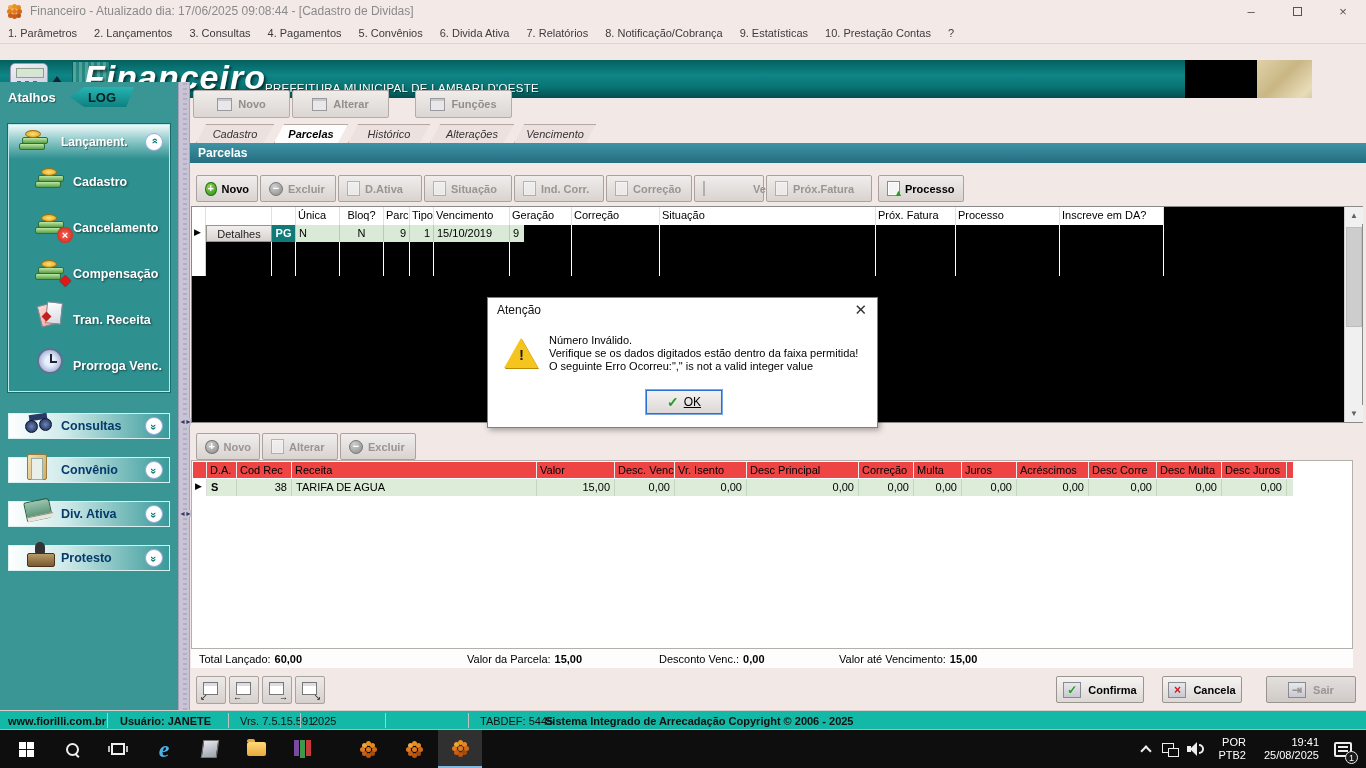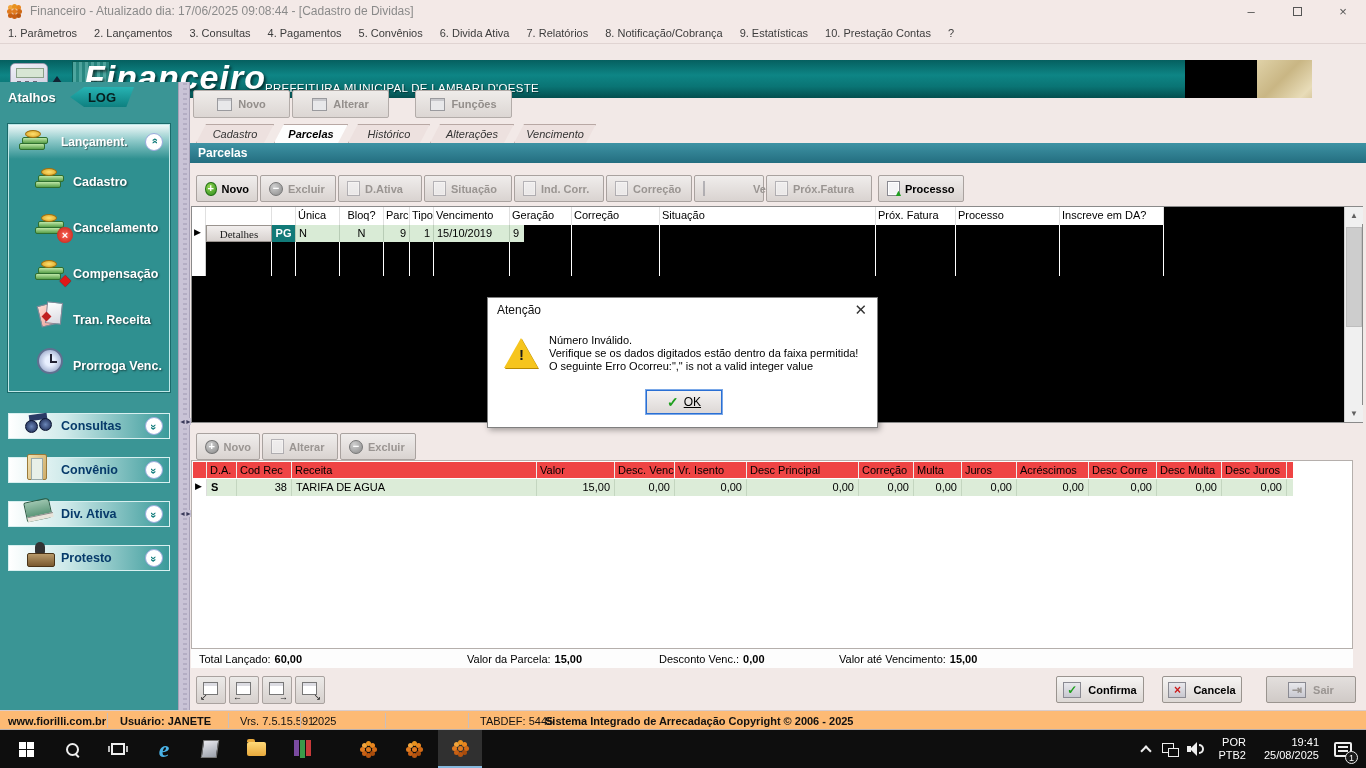--- a/index.html
+++ b/index.html
@@ -105,21 +105,21 @@
 .grid1{position:absolute;left:191px;top:206px;width:1172px;height:217px;background:#000;border:1px solid #8a8a8a;}
 .g1row{display:flex;height:17px;}
 .g1head{display:flex;height:18px;background:#fff;}
 .g1head .cell{background:#fff;color:#000;border-right:1px solid #e0e0e0;padding:2px 2px 0 2px;white-space:nowrap;overflow:hidden;}
 .cell{flex:none;}
 .c-mk{width:14px;} .c-det{width:66px;} .c-pg{width:24px;} .c-un{width:44px;} .c-bl{width:44px;text-align:center;}
 .c-pa{width:26px;} .c-ti{width:24px;} .c-ve{width:76px;} .c-ge{width:62px;} .c-co{width:88px;}
 .c-si{width:216px;} .c-pf{width:80px;} .c-pr{width:104px;} .c-in{width:104px;}
 .r1 .cell{background:#d9ebd6;border-right:1px solid #b8ccb6;padding:2px 3px 0 3px;white-space:nowrap;}
 .r1 .mk{background:#fff;border-right:1px solid #ccc;color:#000;padding:2px 0 0 2px;font-size:9px;}
-.r1 .detbtn{background:linear-gradient(180deg,#f2efee,#d8d2cf);border:1px solid #9a948f;text-align:center;color:#222;padding-top:2px;font-family:Liberation Serif, serif;}
+.r1 .detbtn{background:linear-gradient(180deg,#f2efee,#d8d2cf);border:1px solid #9a948f;text-align:center;color:#222;padding-top:2px;}
 .r1 .pgcell{background:#117a78;color:#fff;font-weight:bold;text-align:center;padding:2px 0 0 0;}
 .r1 .num{text-align:right;}
 .r1 .gsliver{background:linear-gradient(90deg,#d9ebd6 0 14px,#000 14px);border-right:1px solid #fff;}
 .r1 .blk{background:#000;border-right:1px solid #fff;}
 .dark .cell{background:#000;border-right:1px solid #fff;}
 .dark .mk{background:#fff;border-right:1px solid #ccc;}
 .g1fill{position:absolute;left:0;top:69px;width:972px;height:146px;background:#000;}
 .g1rightblk{position:absolute;left:972px;top:0;width:180px;height:215px;background:#000;}
 .vscroll{position:absolute;left:1152px;top:0;width:18px;height:215px;background:#f0f0f0;border-left:1px solid #d0d0d0;}
 .vscroll .up,.vscroll .dn{position:absolute;left:0;width:18px;height:17px;background:#f0f0f0;color:#606060;font-size:8px;text-align:center;line-height:17px;}
@@ -154,21 +154,21 @@
 
 
 .navbtn{position:absolute;top:676px;width:30px;height:28px;background:linear-gradient(180deg,#eceae8,#d6d0cd);border:1px solid #a9a29f;border-radius:2px;}
 .navbtn .sq{position:absolute;left:6px;top:5px;width:15px;height:13px;background:#fff;border:1px solid #777;box-shadow:inset 0 3px 0 #dcdce2;}
 .navbtn .ar{position:absolute;font-size:9px;color:#222;}
 .fbtn{position:absolute;top:676px;height:27px;background:linear-gradient(180deg,#f6f4f3,#ddd8d5);border:1px solid #9a948f;border-radius:2px;display:flex;align-items:center;justify-content:center;gap:7px;font-weight:bold;color:#000;}
 .fbtn .pad{width:18px;height:16px;background:linear-gradient(180deg,#e8e8ec,#c8c8d0);border:1px solid #8a8a92;display:flex;align-items:center;justify-content:center;font-size:12px;font-weight:bold;}
 .fbtn.dis{color:#9a9592;background:linear-gradient(180deg,#e3dfdd,#d0cac7);}
 
 
-.statusbar{position:absolute;left:0;top:710px;width:1366px;height:20px;background:#fdba74;border-top:1px solid #d8cccc;border-bottom:1px solid #b8b0b0;}
+.statusbar{position:absolute;left:0;top:710px;width:1366px;height:20px;background:#14b8a6;border-top:1px solid #d8cccc;border-bottom:1px solid #b8b0b0;}
 .stitem{position:absolute;top:4px;white-space:nowrap;color:#111;}
 .sdiv{position:absolute;top:2px;width:1px;height:15px;background:#c9bebe;}
 
 
 .taskbar{position:absolute;left:0;top:730px;width:1366px;height:38px;background:#0e0e0e;}
 .tslot{position:absolute;top:0;width:44px;height:38px;display:flex;align-items:center;justify-content:center;}
 .tslot.active{background:rgba(255,255,255,.14);border-bottom:2px solid #86b8dd;}
 .winlogo{width:15px;height:15px;display:grid;grid-template-columns:7px 7px;grid-template-rows:7px 7px;gap:1px;}
 .winlogo i{background:#fff;}
 .searchglyph{position:relative;width:12px;height:12px;}

